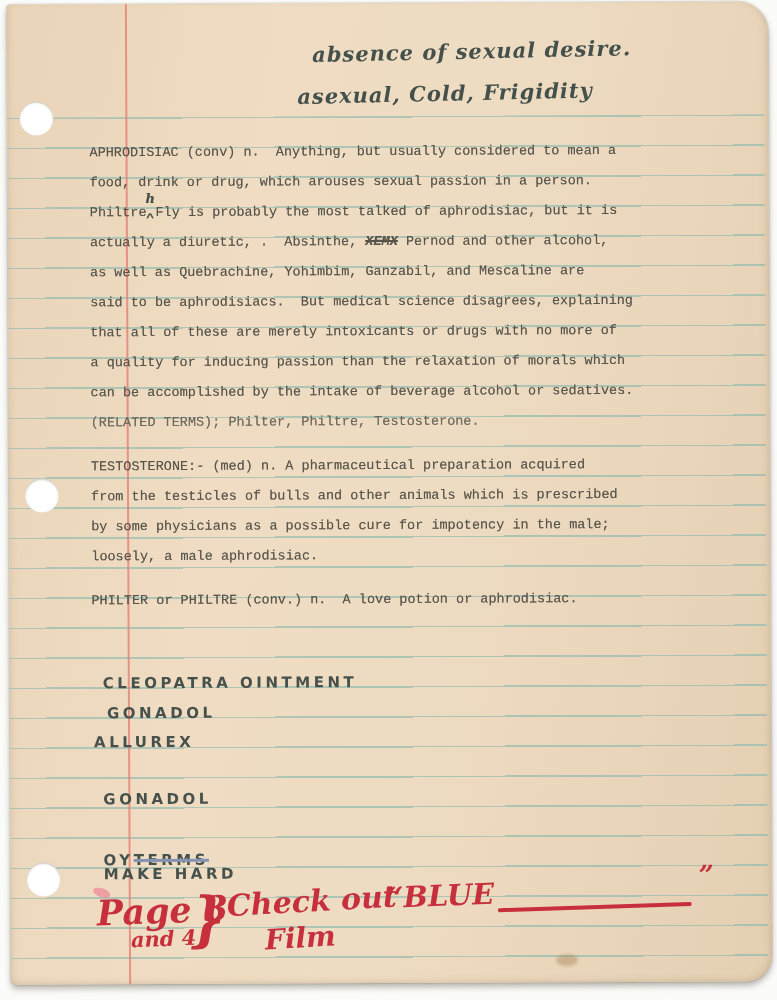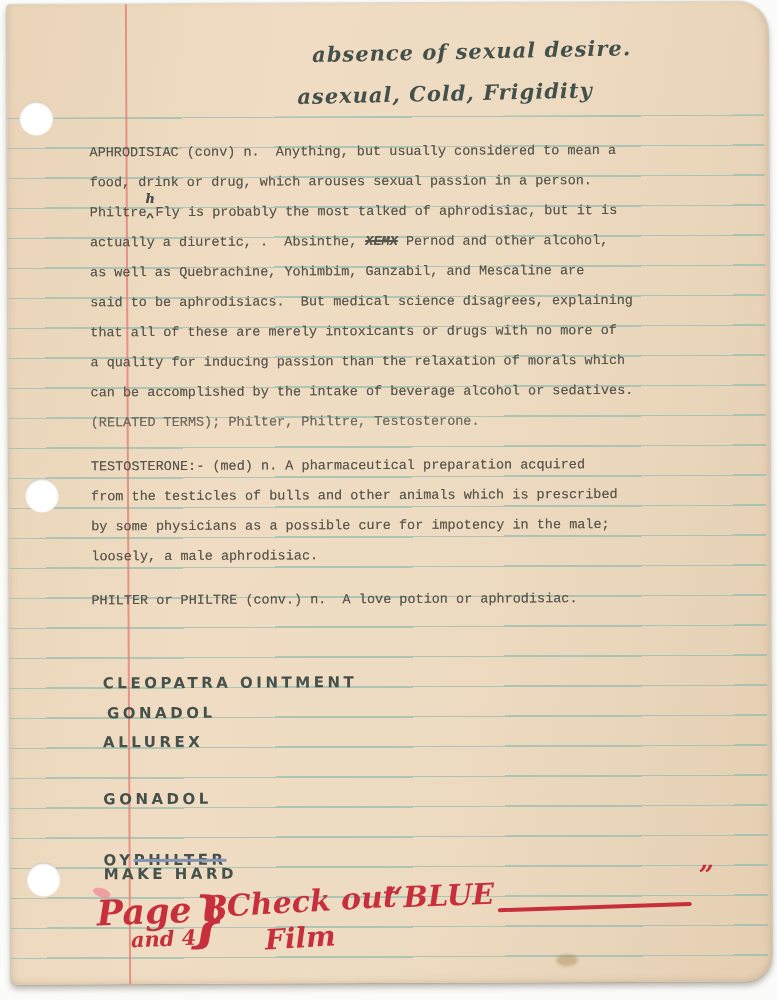--- a/index.html
+++ b/index.html
@@ -117,25 +117,25 @@
     <div class="tline">by some physicians as a possible cure for impotency in the male;</div>
     <div class="tline">loosely, a male aphrodisiac.</div>
   </div>
 
   <div class="tblock" style="top:582px;">
     <div class="tline">PHILTER or PHILTRE (conv.) n.  A love potion or aphrodisiac.</div>
   </div>
 
   <div class="hand hbrand" style="left:93px;top:670px;">CLEOPATRA OINTMENT</div>
   <div class="hand hbrand" style="left:97px;top:700px;">GONADOL</div>
-  <div class="hand hbrand" style="left:93px;top:729px;">ALLUREX</div>
+  <div class="hand hbrand" style="left:84px;top:729px;">ALLUREX</div>
 
   <div class="hand hbrand" style="left:93px;top:786px;">GONADOL</div>
   <div class="hand hbrand" style="left:93px;top:861px;">MAKE HARD</div>
-  <div class="hand hbrand" style="left:93px;top:847px;"><span>OY</span><span class="hstruck">PHILTER</span></div>
+  <div class="hand hbrand" style="left:93px;top:847px;"><span>OY</span><span class="hstruck">TERMS</span></div>
 
   <div class="pink-smudge"></div>
   <div class="red" style="left:86px;top:886px;font-size:35px;transform:rotate(-2deg);">Page 3</div>
   <div class="red" style="left:120px;top:922px;font-size:21px;transform:rotate(-2deg);">and 4</div>
   <div class="red" style="left:180px;top:884px;font-size:52px;transform:scaleY(1.15);">}</div>
   <div class="red" style="left:216px;top:880px;font-size:30px;transform:rotate(-3deg);">Check out</div>
   <div class="red" style="left:254px;top:918px;font-size:28px;transform:rotate(-3deg);">Film</div>
   <div class="red" style="left:376px;top:876px;font-size:29px;transform:rotate(-2deg);">“BLUE</div>
   <div class="red-underline"></div>
   <div class="red" style="left:688px;top:858px;font-size:26px;">”</div>

